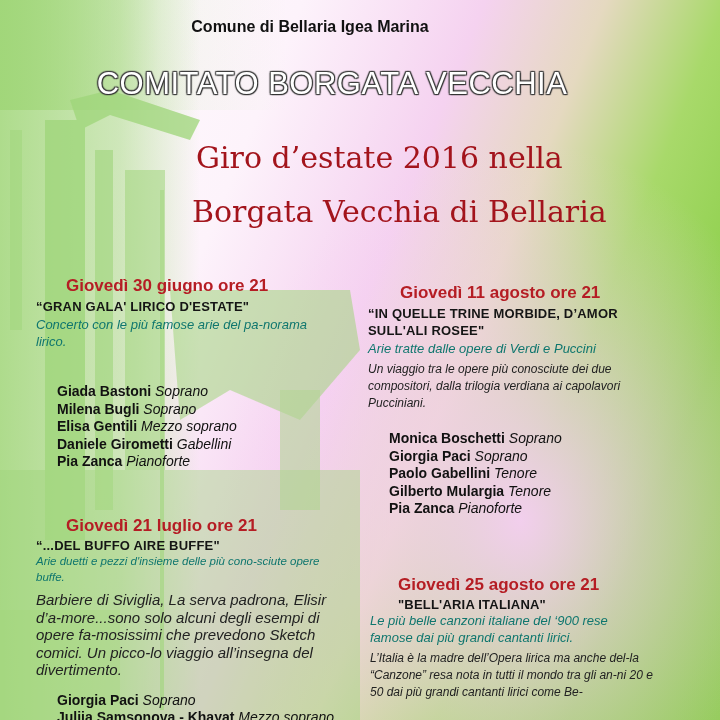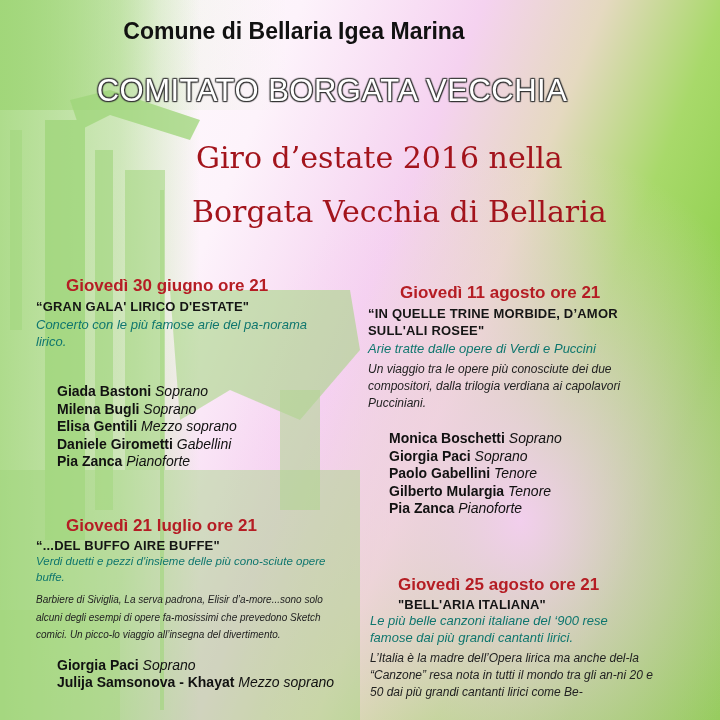--- a/index.html
+++ b/index.html
@@ -16,25 +16,25 @@
       position: absolute; left: 0; top: 0; width: 200px; height: 720px;
       background: linear-gradient(90deg, rgba(160,214,120,0.85) 0%, rgba(160,214,120,0.5) 60%, rgba(160,214,120,0) 100%);
     }
     .bg-green-top {
       position: absolute; left: 0; top: 0; width: 720px; height: 110px;
       background: linear-gradient(90deg, rgba(160,214,120,0.9) 0%, rgba(160,214,120,0.1) 22%, rgba(255,255,255,0) 40%);
     }
     .house { position: absolute; left: 0; top: 90px; width: 360px; height: 630px; opacity: 0.85; }
 
     .header-line1 {
-      position: absolute; top: 18px; left: 0; width: 588px; text-align: center;
-      font-weight: bold; font-size: 23px; color: #111;
+      position: absolute; top: 18px; left: 16px; width: 588px; text-align: center;
+      font-weight: bold; font-size: 16px; color: #111;
     }
     .header-line2 {
-      position: absolute; top: 73px; left: 0; width: 636px; text-align: center;
+      position: absolute; top: 66px; left: 0; width: 636px; text-align: center;
       font-size: 31px; color: #ffffff; letter-spacing: 0.5px;
       text-shadow: 0 0 2px #333, 1px 1px 1px #333, -1px -1px 1px #444, 1px -1px 1px #444, -1px 1px 1px #444;
       padding-left: 28px;
     }
     .title {
       position: absolute; left: 190px; width: 520px;
       font-family: "DejaVu Serif", serif; color: #a3141c; font-size: 30px;
     }
     .title.l1 { top: 140px; left: 196px; }
     .title.l2 { top: 194px; left: 192px; }
@@ -89,22 +89,22 @@
     <li class="performer"><span class="pname">Milena Bugli</span> <span class="prole">Soprano</span></li>
     <li class="performer"><span class="pname">Elisa Gentili</span> <span class="prole">Mezzo soprano</span></li>
     <li class="performer"><span class="pname">Daniele Girometti</span> <span class="prole">Gabellini</span></li>
     <li class="performer"><span class="pname">Pia Zanca</span> <span class="prole">Pianoforte</span></li>
   </ul>
 </div>
 
 <div class="event" style="left:36px; top:516px; width:310px;">
   <div class="date" style="padding-left:30px;">Giovedì 21 luglio ore 21</div>
   <div class="name" style="margin-top:2px;">“...DEL BUFFO AIRE BUFFE"</div>
-  <div class="subtitle" style="font-size:11.5px; line-height:16px; width:300px;">Verdi duetti e pezzi d'insieme delle più cono-sciute opere buffe.</div>
-  <div class="desc" style="margin-top:6px; width:300px; font-size:10px; line-height:17.5px;">Barbiere di Siviglia, La serva padrona, Elisir d’a-more...sono solo alcuni degli esempi di opere fa-mosissimi che prevedono Sketch comici. Un picco-lo viaggio all’insegna del divertimento.</div>
+  <div class="subtitle" style="font-size:11.5px; line-height:16px; width:300px;">Arie duetti e pezzi d'insieme delle più cono-sciute opere buffe.</div>
+  <div class="desc" style="margin-top:6px; width:300px; font-size:15px; line-height:17.5px;">Barbiere di Siviglia, La serva padrona, Elisir d’a-more...sono solo alcuni degli esempi di opere fa-mosissimi che prevedono Sketch comici. Un picco-lo viaggio all’insegna del divertimento.</div>
   <ul class="performers" style="margin-top:13px;">
     <li class="performer"><span class="pname">Giorgia Paci</span> <span class="prole">Soprano</span></li>
     <li class="performer"><span class="pname">Julija Samsonova - Khayat</span> <span class="prole">Mezzo soprano</span></li>
   </ul>
 </div>
 
 <div class="event" style="left:368px; top:283px; width:340px;">
   <div class="date" style="padding-left:32px;">Giovedì 11 agosto ore 21</div>
   <div class="name" style="margin-top:2px; width:270px; line-height:17px;">“IN QUELLE TRINE MORBIDE, D’AMOR SULL'ALI ROSEE"</div>
   <div class="subtitle" style="margin-top:1px;">Arie tratte dalle opere di Verdi e Puccini</div>

